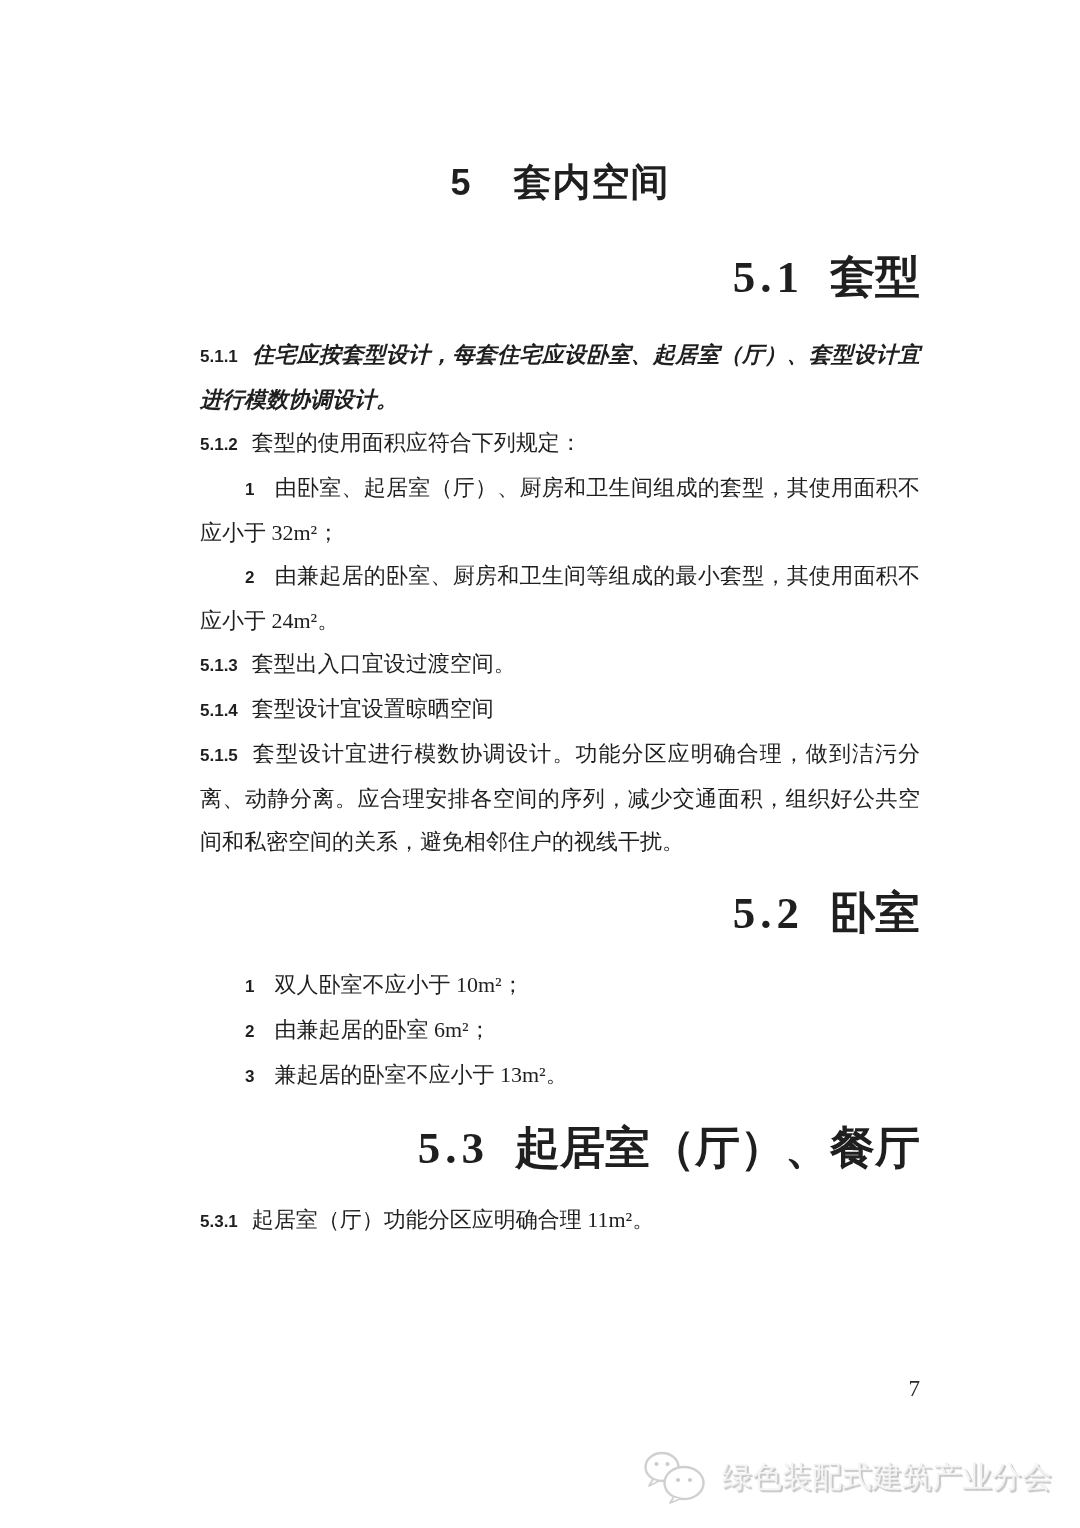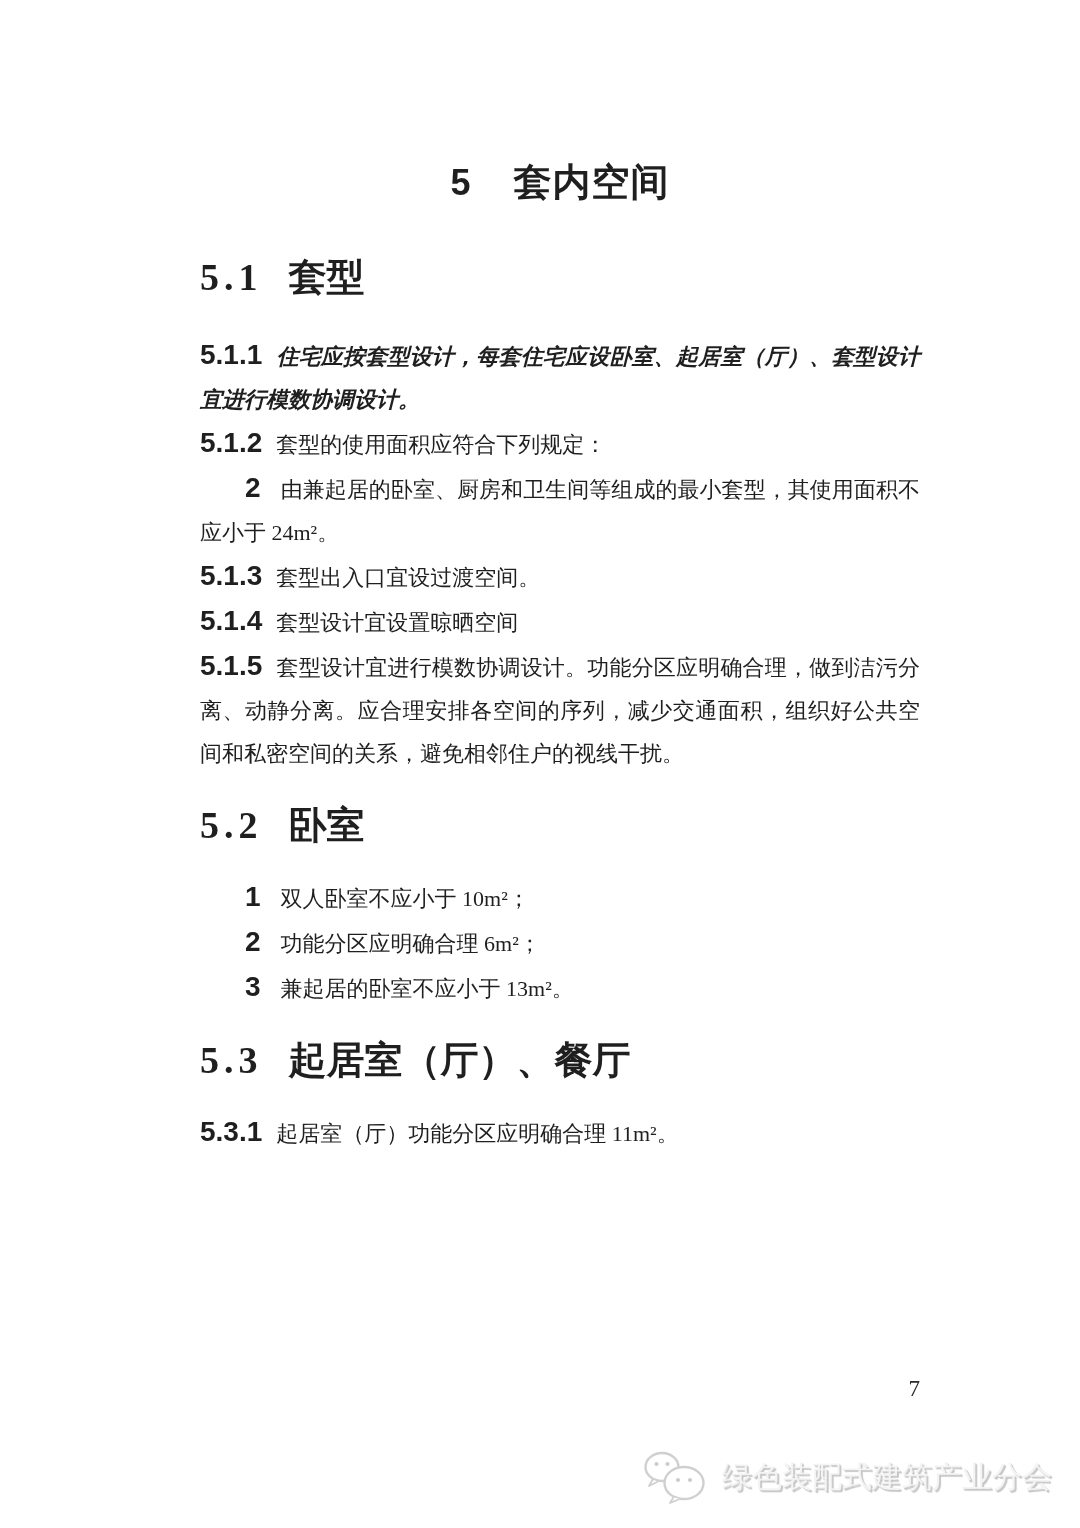--- a/index.html
+++ b/index.html
@@ -25,43 +25,43 @@
     letter-spacing:1px;
   }
   h1.chapter .ch-num{
     font-family:"Liberation Sans","DejaVu Sans",sans-serif;
     font-size:36px;
     margin-right:42px;
   }
   
   h2.sec-heading{
     margin:30px 0;
-    text-align:left;
-    font-size:38px;
+    text-align:right;
+    font-size:45px;
     line-height:40px;
     font-weight:bold;
   }
   h2.first{margin-top:50px;margin-bottom:36px;}
   h2.sec-heading .h2-num{
     font-weight:600;
     letter-spacing:5px;
     margin-right:26px;
     font-family:"Liberation Serif","DejaVu Serif",serif;
   }
   
   .sec-body p{
     margin:0;
     font-size:22px;
     line-height:43px;
     text-align:justify;
   }
   .cnum{
     font-family:"Liberation Sans","DejaVu Sans",sans-serif;
     font-weight:bold;
-    font-size:28px;
+    font-size:17px;
     margin-right:14px;
   }
   p.item{text-indent:45px;}
   p.item .cnum{margin-right:20px;}
   p.clause-em .ctext{
     font-weight:bold;
     font-style:italic;
     font-family:"Liberation Sans","DejaVu Sans",sans-serif;
   }
   
@@ -97,32 +97,33 @@
 <div class="page">
   <div class="content">
 
     <h1 class="chapter"><span class="ch-num">5</span><span class="ch-title">套内空间</span></h1>
 
     <section>
       <h2 class="sec-heading first"><span class="h2-num">5.1</span><span class="h2-title">套型</span></h2>
       <div class="sec-body">
         <p class="clause-em"><span class="cnum">5.1.1</span><span class="ctext">住宅应按套型设计，每套住宅应设卧室、起居室（厅）、套型设计宜进行模数协调设计。</span></p>
         <p class="clause"><span class="cnum">5.1.2</span><span class="ctext">套型的使用面积应符合下列规定：</span></p>
+        <p class="item"><span class="cnum">1</span><span class="ctext">由卧室、起居室（厅）、厨房和卫生间组成的套型，其使用面积不应小于 32m²；</span></p>
         <p class="item"><span class="cnum">2</span><span class="ctext">由兼起居的卧室、厨房和卫生间等组成的最小套型，其使用面积不应小于 24m²。</span></p>
         <p class="clause"><span class="cnum">5.1.3</span><span class="ctext">套型出入口宜设过渡空间。</span></p>
         <p class="clause"><span class="cnum">5.1.4</span><span class="ctext">套型设计宜设置晾晒空间</span></p>
         <p class="clause"><span class="cnum">5.1.5</span><span class="ctext">套型设计宜进行模数协调设计。功能分区应明确合理，做到洁污分离、动静分离。应合理安排各空间的序列，减少交通面积，组织好公共空间和私密空间的关系，避免相邻住户的视线干扰。</span></p>
       </div>
     </section>
 
     <section>
       <h2 class="sec-heading"><span class="h2-num">5.2</span><span class="h2-title">卧室</span></h2>
       <div class="sec-body">
         <p class="item"><span class="cnum">1</span><span class="ctext">双人卧室不应小于 10m²；</span></p>
-        <p class="item"><span class="cnum">2</span><span class="ctext">功能分区应明确合理 6m²；</span></p>
+        <p class="item"><span class="cnum">2</span><span class="ctext">由兼起居的卧室 6m²；</span></p>
         <p class="item"><span class="cnum">3</span><span class="ctext">兼起居的卧室不应小于 13m²。</span></p>
       </div>
     </section>
 
     <section>
       <h2 class="sec-heading"><span class="h2-num">5.3</span><span class="h2-title">起居室（厅）、餐厅</span></h2>
       <div class="sec-body">
         <p class="clause"><span class="cnum">5.3.1</span><span class="ctext">起居室（厅）功能分区应明确合理 11m²。</span></p>
       </div>
     </section>

